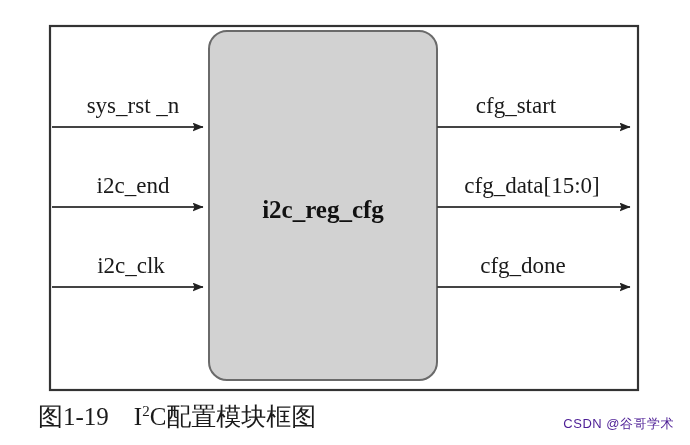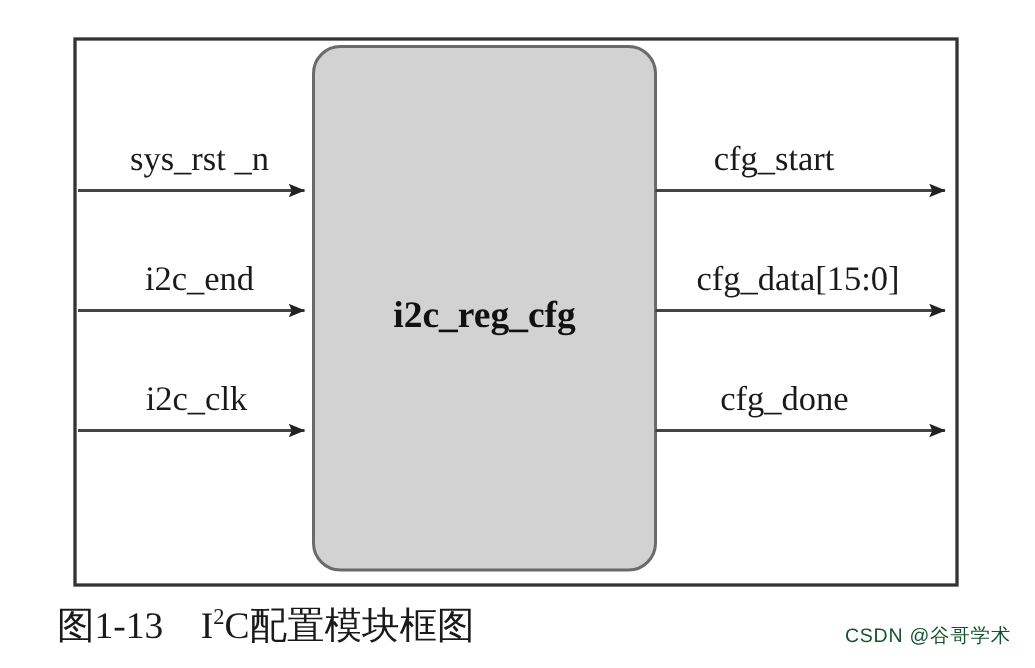--- a/index.html
+++ b/index.html
@@ -37,21 +37,21 @@
   .caption .sup {
     font-size: 15px;
     vertical-align: super;
     line-height: 0;
   }
   .watermark {
     position: absolute;
     right: 16px;
     top: 415px;
     font-size: 13px;
-    color: #14532d;
+    color: #4c1d95;
     font-family: "Liberation Sans", "DejaVu Sans", sans-serif;
     letter-spacing: 0.5px;
     white-space: pre;
   }
   text.sig-label {
     font-family: "Liberation Serif", "DejaVu Serif", serif;
     font-size: 23px;
     fill: #1a1a1a;
   }
   text.block-label {
@@ -105,17 +105,17 @@
       <text class="sig-label" x="532" y="193" text-anchor="middle">cfg_data[15:0]</text>
     </g>
 
     <g>
       <line x1="437" y1="287" x2="630" y2="287" stroke="#444444" stroke-width="2" marker-end="url(#arrowhead)"></line>
       <text class="sig-label" x="523" y="273" text-anchor="middle">cfg_done</text>
     </g>
 
   </svg>
 
-  <div class="caption"><span>图1-13</span><span>    </span><span>I</span><span class="sup">2</span><span>C配置模块框图</span></div>
+  <div class="caption"><span>图1-19</span><span>    </span><span>I</span><span class="sup">2</span><span>C配置模块框图</span></div>
 
   <div class="watermark">CSDN @谷哥学术</div>
 
 </div>
 
 </body></html>

